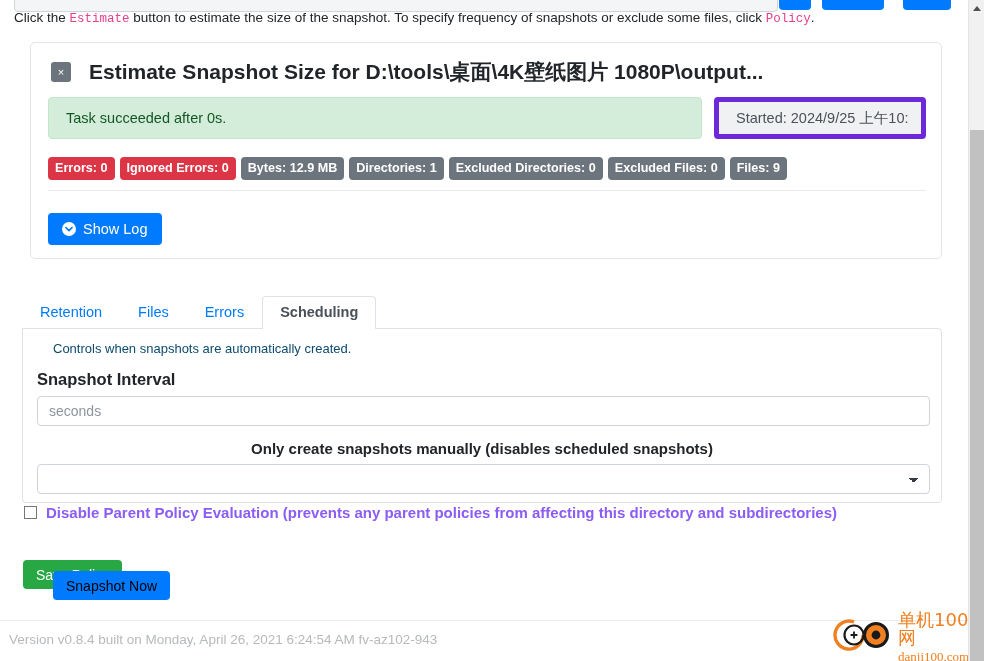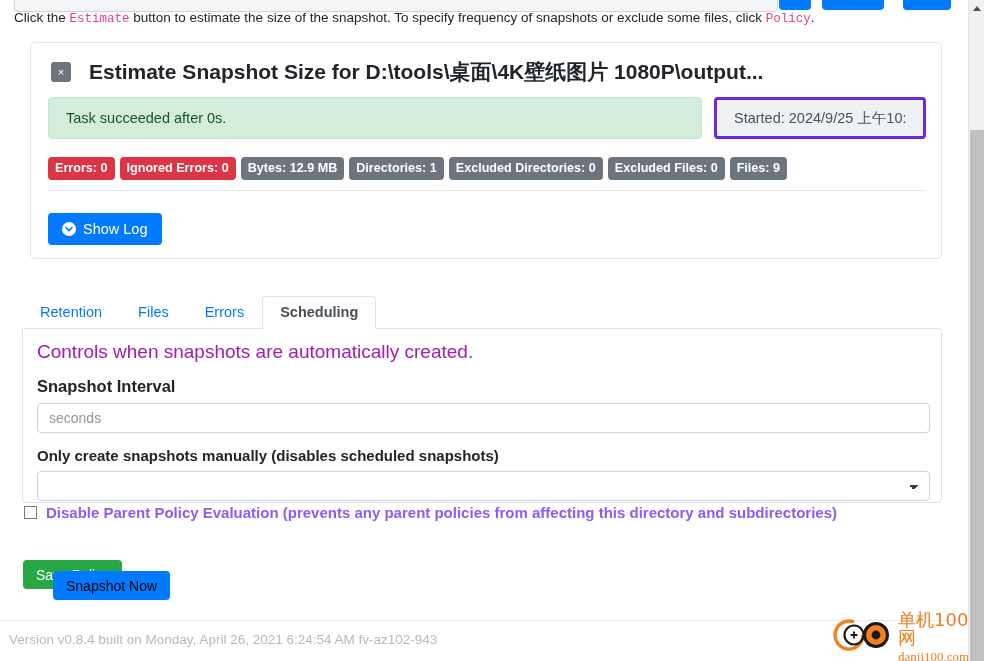--- a/index.html
+++ b/index.html
@@ -128,21 +128,21 @@
     display: flex;
     align-items: center;
     padding-left: 17px;
     box-sizing: border-box;
   }
   .started-badge {
     flex: 0 0 auto;
     width: 212px;
     margin-left: 12px;
     background: #f0f1f2;
-    border: 3px solid #6d28d9;
+    border: 5px solid #6d28d9;
     border-radius: 4px;
     color: #4b5157;
     font-size: 14.5px;
     display: flex;
     align-items: center;
     padding-left: 17px;
     box-sizing: border-box;
     white-space: nowrap;
     overflow: hidden;
   }
@@ -237,32 +237,33 @@
     top: 328px;
     width: 920px;
     height: 175px;
     border: 1px solid #dee2e6;
     border-radius: 0 4px 4px 4px;
     background: #ffffff;
     box-sizing: border-box;
     padding: 10px 14px 0 14px;
   }
   .panel-desc {
-    font-size: 19px;
-    color: #a21caf;
-    margin: 2px 0 0 0;
+    font-size: 13px;
+    color: #0c4a6e;
+    margin: 2px 0 0 16px;
   }
   .field-label {
     font-size: 16.5px;
     font-weight: bold;
     color: #212529;
     margin: 14px 0 7px 0;
   }
   .field-label.small {
     font-size: 15px;
+    text-align: center;
   }
   .text-input {
     display: block;
     width: 893px;
     height: 30px;
     border: 1px solid #ced4da;
     border-radius: 4px;
     background: #ffffff;
     font-size: 14px;
     color: #495057;

